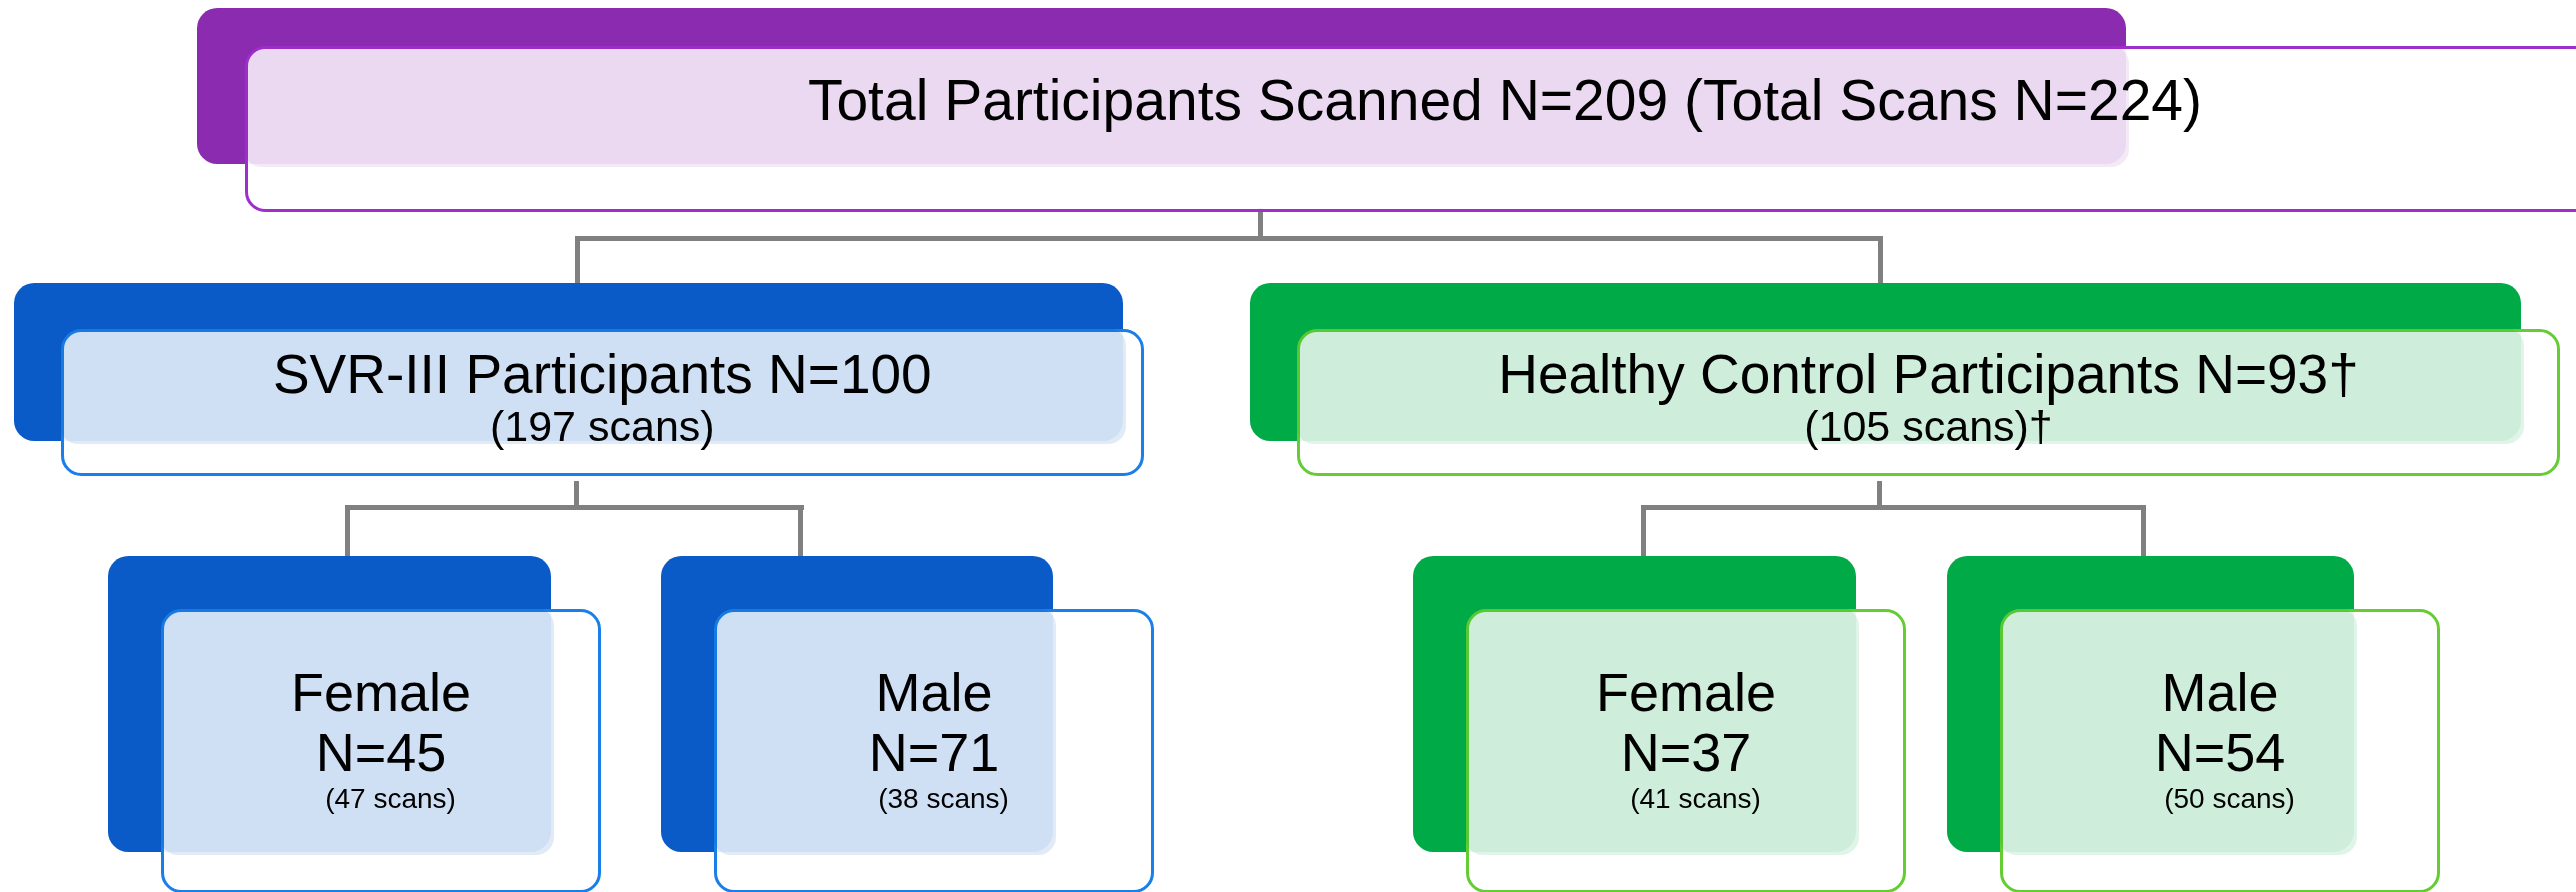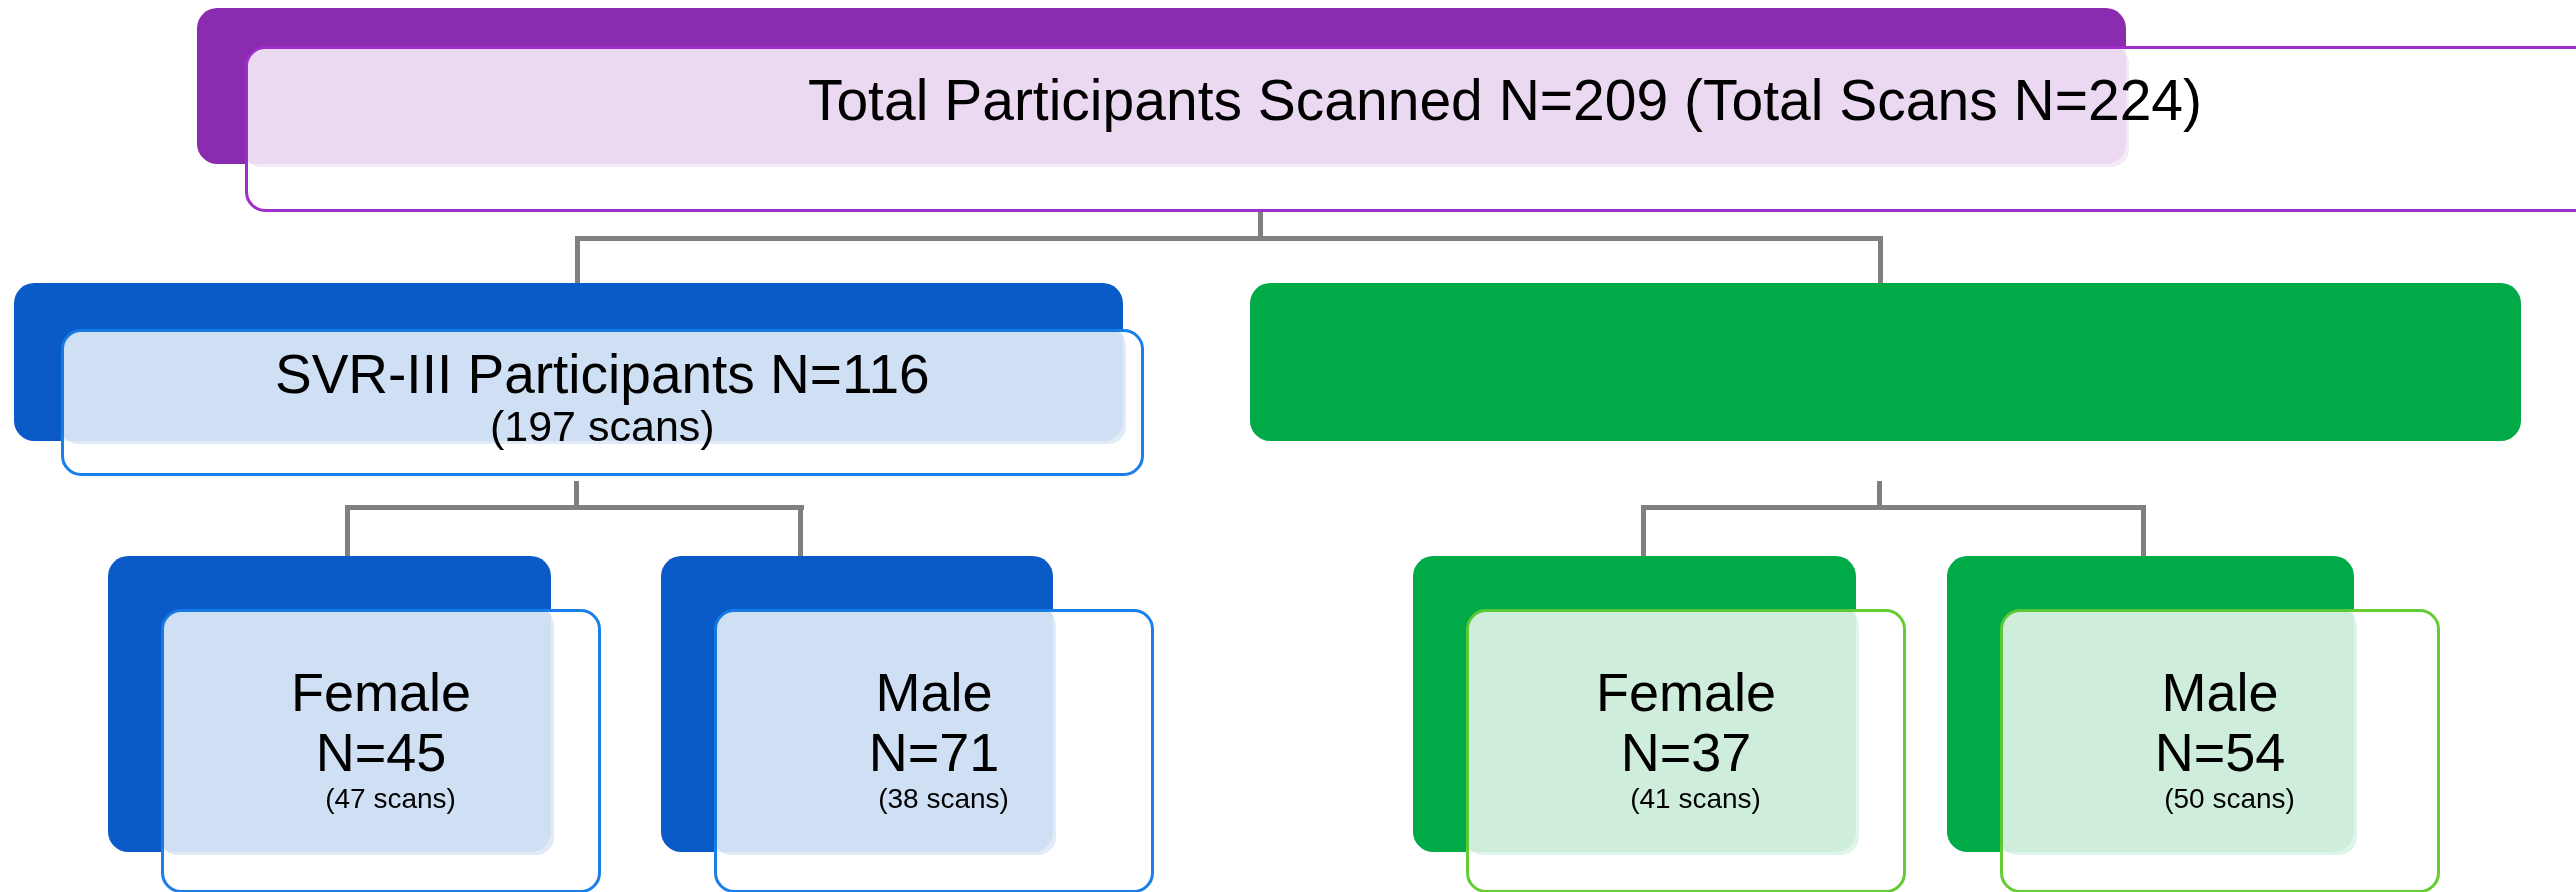--- a/index.html
+++ b/index.html
@@ -67,28 +67,35 @@
         <div class="t-big">Total Participants Scanned N=209 (Total Scans N=224)</div>
       </div>
     </div>
   </div>
 
   <div class="node" style="left:13.8px;top:283px;width:1130px;height:203px;">
     <div class="shadow blue" style="width:1109px;height:158px;"></div>
     <div class="card blue" style="left:47px;top:46px;width:1083px;height:147px;padding-top:14.4px;">
       <div class="tint" style="left:-3.6px;top:-3.6px;width:1066px;height:116px;background:rgba(10,91,200,0.12);"></div>
       <div class="lines" style="position:relative;">
-        <div class="t-mid">SVR-III Participants N=116</div>
+        <div class="t-mid">SVR-III Participants N=100</div>
         <div class="t-small">(197 scans)</div>
       </div>
     </div>
   </div>
 
   <div class="node" style="left:1250px;top:283px;width:1310px;height:203px;">
     <div class="shadow green" style="width:1271px;height:158px;"></div>
+    <div class="card green" style="left:47px;top:46px;width:1263px;height:147px;padding-top:14.4px;">
+      <div class="tint" style="left:-3.6px;top:-3.6px;width:1228px;height:116px;background:rgba(0,170,70,0.12);"></div>
+      <div class="lines" style="position:relative;">
+        <div class="t-mid">Healthy Control Participants N=93†</div>
+        <div class="t-small">(105 scans)†</div>
+      </div>
+    </div>
   </div>
 
   <div class="node" style="left:108px;top:556px;width:502px;height:337px;">
     <div class="shadow blue" style="width:443px;height:296px;"></div>
     <div class="card blue" style="left:53px;top:53px;width:440px;height:284px;padding-top:50px;">
       <div class="tint" style="left:-3.6px;top:-3.6px;width:394px;height:247px;background:rgba(10,91,200,0.12);"></div>
       <div class="lines" style="position:relative;">
         <div class="t-leaf">Female</div>
         <div class="t-leaf">N=45</div>
         <div class="t-leafsm">(47 scans)</div>

